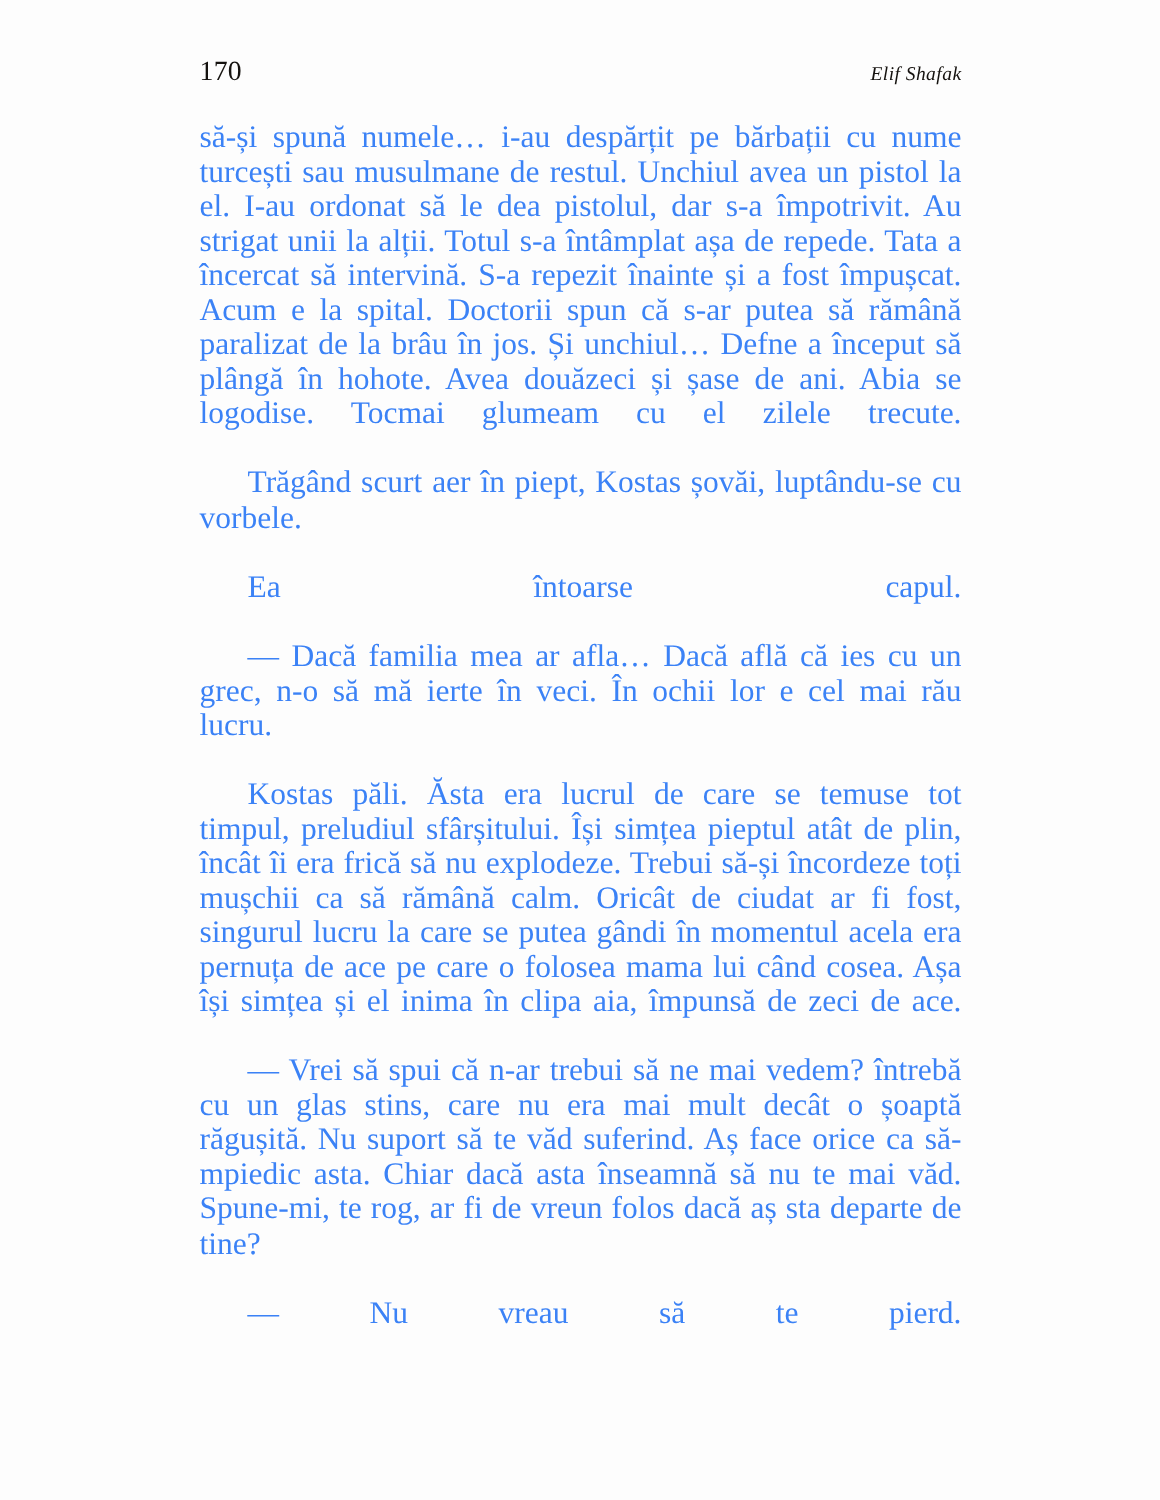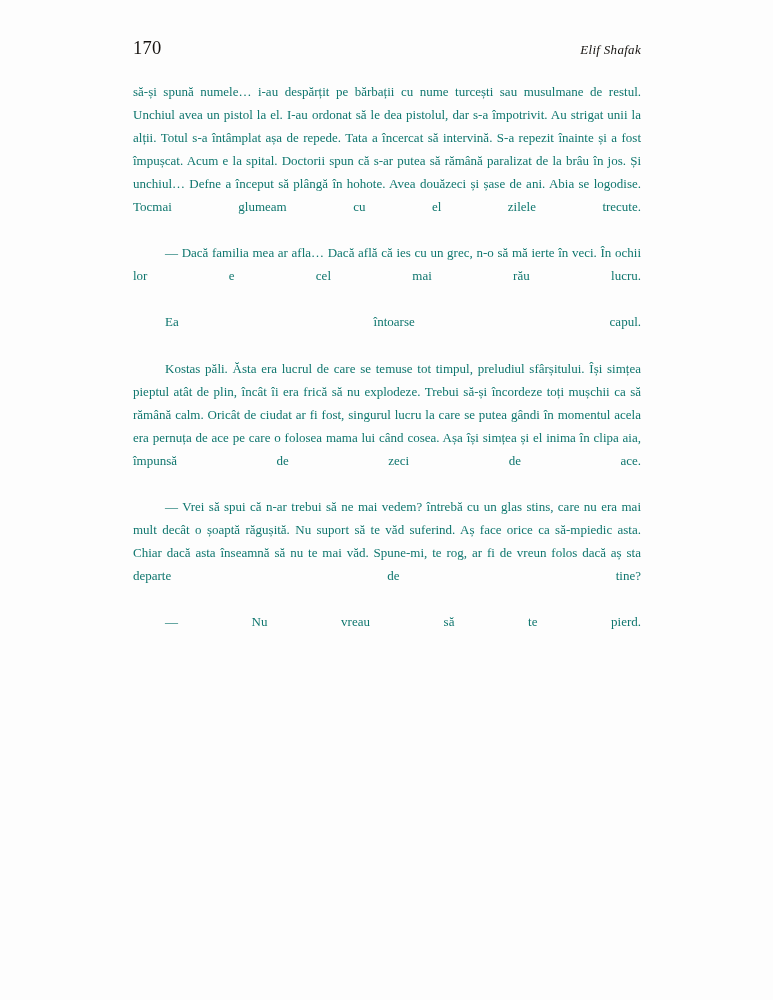--- a/index.html
+++ b/index.html
@@ -39,23 +39,23 @@
     letter-spacing: 0.3px;
   }
   .text-block {
     position: absolute;
     left: 133px;
     top: 80px;
     width: 508px;
   }
   p.para {
     margin: 0;
-    font-size: 13px;
+    font-size: 21px;
     line-height: 23.05px;
-    color: #0f766e;
+    color: #3b82f6;
     text-align: justify;
     text-justify: inter-word;
     -webkit-hyphens: none;
     hyphens: none;
     word-spacing: 0.02em;
   }
   p.indent {
     text-indent: 32px;
   }
   p.flush {
@@ -73,20 +73,21 @@
 
 <div class="page">
 
   <div class="running-head">
     <span class="folio">170</span>
     <span class="author-name">Elif Shafak</span>
   </div>
 
   <div class="text-block">
       <p class="para flush">să-și spună numele… i-au despărțit pe bărbații cu nume turcești sau musulmane de restul. Unchiul avea un pistol la el. I-au ordonat să le dea pistolul, dar s-a împotrivit. Au strigat unii la alții. Totul s-a întâmplat așa de repede. Tata a încercat să intervină. S-a repezit înainte și a fost împușcat. Acum e la spital. Doctorii spun că s-ar putea să rămână paralizat de la brâu în jos. Și unchiul… Defne a început să plângă în hohote. Avea douăzeci și șase de ani. Abia se logodise. Tocmai glumeam cu el zilele trecute.</p>
+      <p class="para indent">Trăgând scurt aer în piept, Kostas șovăi, luptându-se cu vorbele.</p>
+      <p class="para indent">Ea întoarse capul.</p>
       <p class="para indent">— Dacă familia mea ar afla… Dacă află că ies cu un grec, n-o să mă ierte în veci. În ochii lor e cel mai rău lucru.</p>
-      <p class="para indent">Ea întoarse capul.</p>
       <p class="para indent">Kostas păli. Ăsta era lucrul de care se temuse tot timpul, preludiul sfârșitului. Își simțea pieptul atât de plin, încât îi era frică să nu explodeze. Trebui să-și încordeze toți mușchii ca să rămână calm. Oricât de ciudat ar fi fost, singurul lucru la care se putea gândi în momentul acela era pernuța de ace pe care o folosea mama lui când cosea. Așa își simțea și el inima în clipa aia, împunsă de zeci de ace.</p>
       <p class="para indent">— Vrei să spui că n-ar trebui să ne mai vedem? întrebă cu un glas stins, care nu era mai mult decât o șoaptă răgușită. Nu suport să te văd suferind. Aș face orice ca să-mpiedic asta. Chiar dacă asta înseamnă să nu te mai văd. Spune-mi, te rog, ar fi de vreun folos dacă aș sta departe de tine?</p>
       <p class="para indent">— Nu vreau să te pierd.</p>
     </div>
 
 </div>
 
 </body></html>

